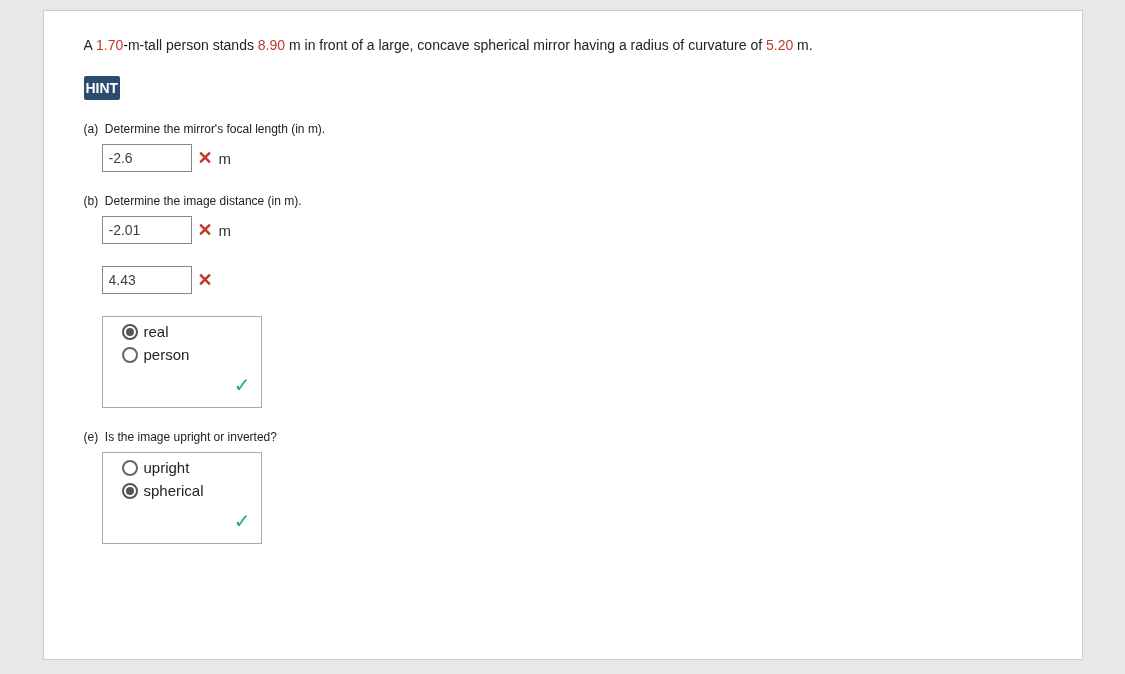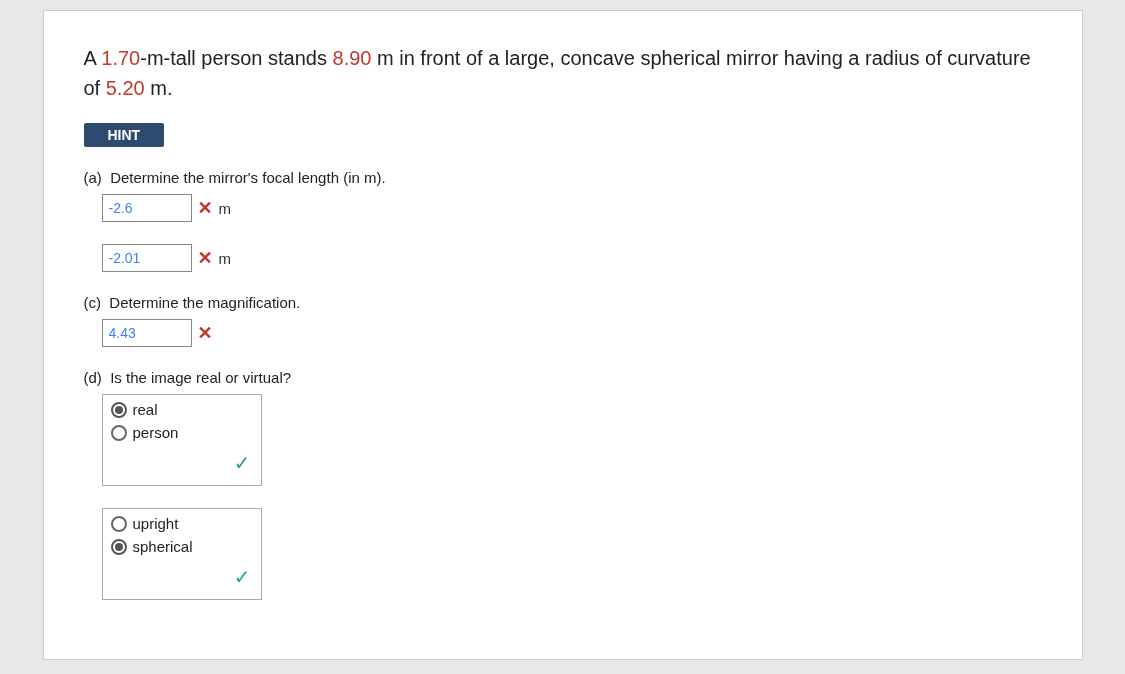--- a/index.html
+++ b/index.html
@@ -15,74 +15,73 @@
       padding: 10px 0;
     }
     .page-container {
       background: #fff;
       width: 1040px;
       min-height: 650px;
       padding: 24px 40px 30px 40px;
       border: 1px solid #ccc;
     }
     .problem-text {
-      font-size: 20px;
+      font-size: 14px;
       margin-bottom: 20px;
       line-height: 1.5;
-      margin-top: 8px;
     }
     .hint-box {
       display: inline-block;
       background: #2d4b6e;
       color: #fff;
       font-weight: bold;
       font-size: 14px;
-      padding: 4px 24px;
+      padding: 4px 2px;
       margin-bottom: 22px;
       border-radius: 2px;
     }
     .part {
       margin-bottom: 22px;
     }
     .part-label {
-      font-size: 15px;
+      font-size: 12px;
       margin-bottom: 8px;
     }
     .input-row {
       display: flex;
       align-items: center;
       gap: 6px;
       margin-left: 18px;
     }
     .answer-input {
       width: 90px;
       height: 28px;
       border: 1px solid #888;
       padding: 2px 6px;
       font-size: 14px;
-      color: #3b82f6;
+      color: #404040;
     }
     .x-mark {
       color: #c0392b;
       font-size: 18px;
       font-weight: bold;
     }
     .unit-label {
       font-size: 15px;
       color: #333;
     }
     .radio-group {
       display: flex;
       flex-direction: column;
       gap: 4px;
       margin-left: 18px;
     }
     .radio-box {
       border: 1px solid #aaa;
-      padding: 6px 10px 10px 8px;
+      padding: 6px 10px 10px 19px;
       display: inline-flex;
       flex-direction: column;
       gap: 6px;
       width: 160px;
     }
     .radio-option {
       display: flex;
       align-items: center;
       gap: 6px;
       font-size: 15px;
@@ -132,60 +131,60 @@
     </div>
     <div class="input-row">
       <input class="answer-input" type="text" value="-2.6" style="">
       <span class="x-mark">✕</span>
       <span class="unit-label">m</span>
     </div>
   </div>
 
   
   <div class="part">
+    <div class="part-label">
+      <span>(b)</span>&nbsp;&nbsp;<span>Determine the image distance (in m).</span>
+    </div>
     <div class="input-row">
       <input class="answer-input" type="text" value="-2.01" style="">
       <span class="x-mark">✕</span>
       <span class="unit-label">m</span>
     </div>
   </div>
 
   
   <div class="part">
-    <div class="part-label">
-      <span>(c)</span>&nbsp;&nbsp;<span>Determine the magnification.</span>
-    </div>
     <div class="input-row">
       <input class="answer-input" type="text" value="4.43" style="">
       <span class="x-mark">✕</span>
     </div>
   </div>
 
   
   <div class="part">
-    <div class="part-label">
-      <span>(d)</span>&nbsp;&nbsp;<span>Is the image real or virtual?</span>
-    </div>
     <div class="radio-group">
       <div class="radio-box">
         <div class="radio-option">
           <div class="radio-circle selected"></div>
           <span>real</span>
         </div>
         <div class="radio-option">
           <div class="radio-circle"></div>
           <span>person</span>
         </div>
         <div class="checkmark">✓</div>
       </div>
     </div>
   </div>
 
   
   <div class="part">
+    <div class="part-label">
+      <span>(e)</span>&nbsp;&nbsp;<span>Is the image upright or inverted?</span>
+    </div>
     <div class="radio-group">
       <div class="radio-box">
         <div class="radio-option">
           <div class="radio-circle"></div>
           <span>upright</span>
         </div>
         <div class="radio-option">
           <div class="radio-circle selected"></div>
           <span>spherical</span>
         </div>

